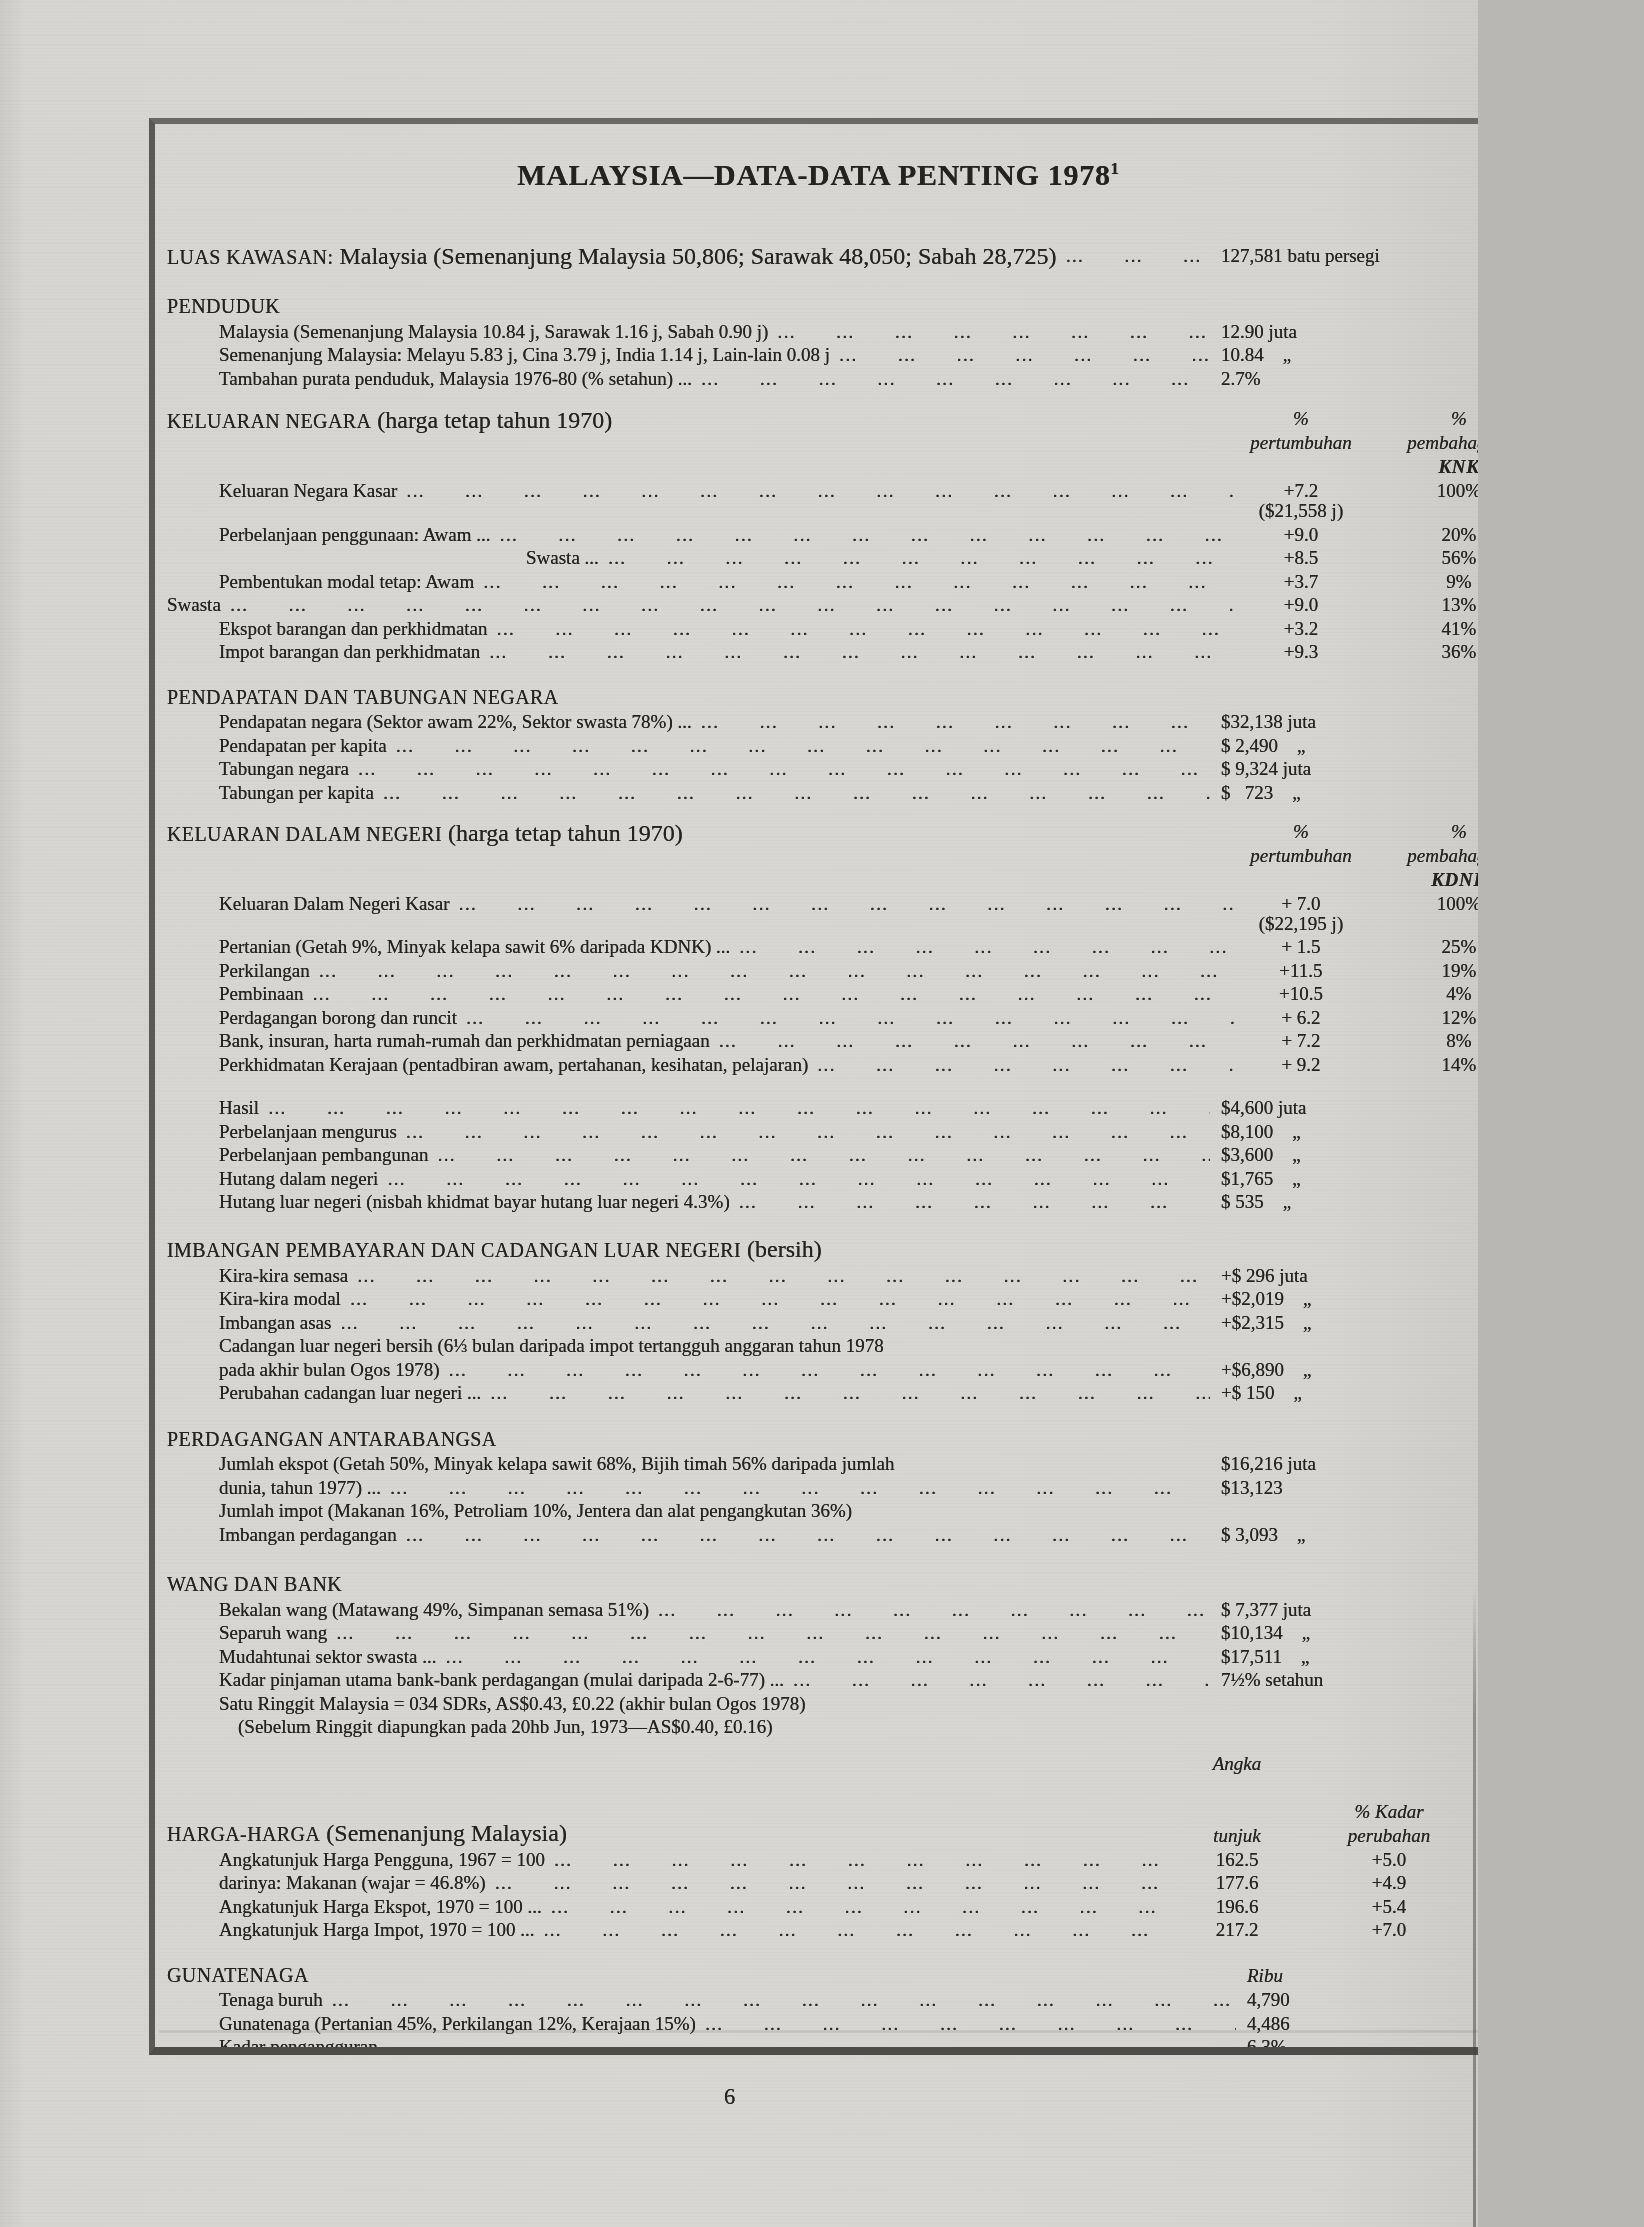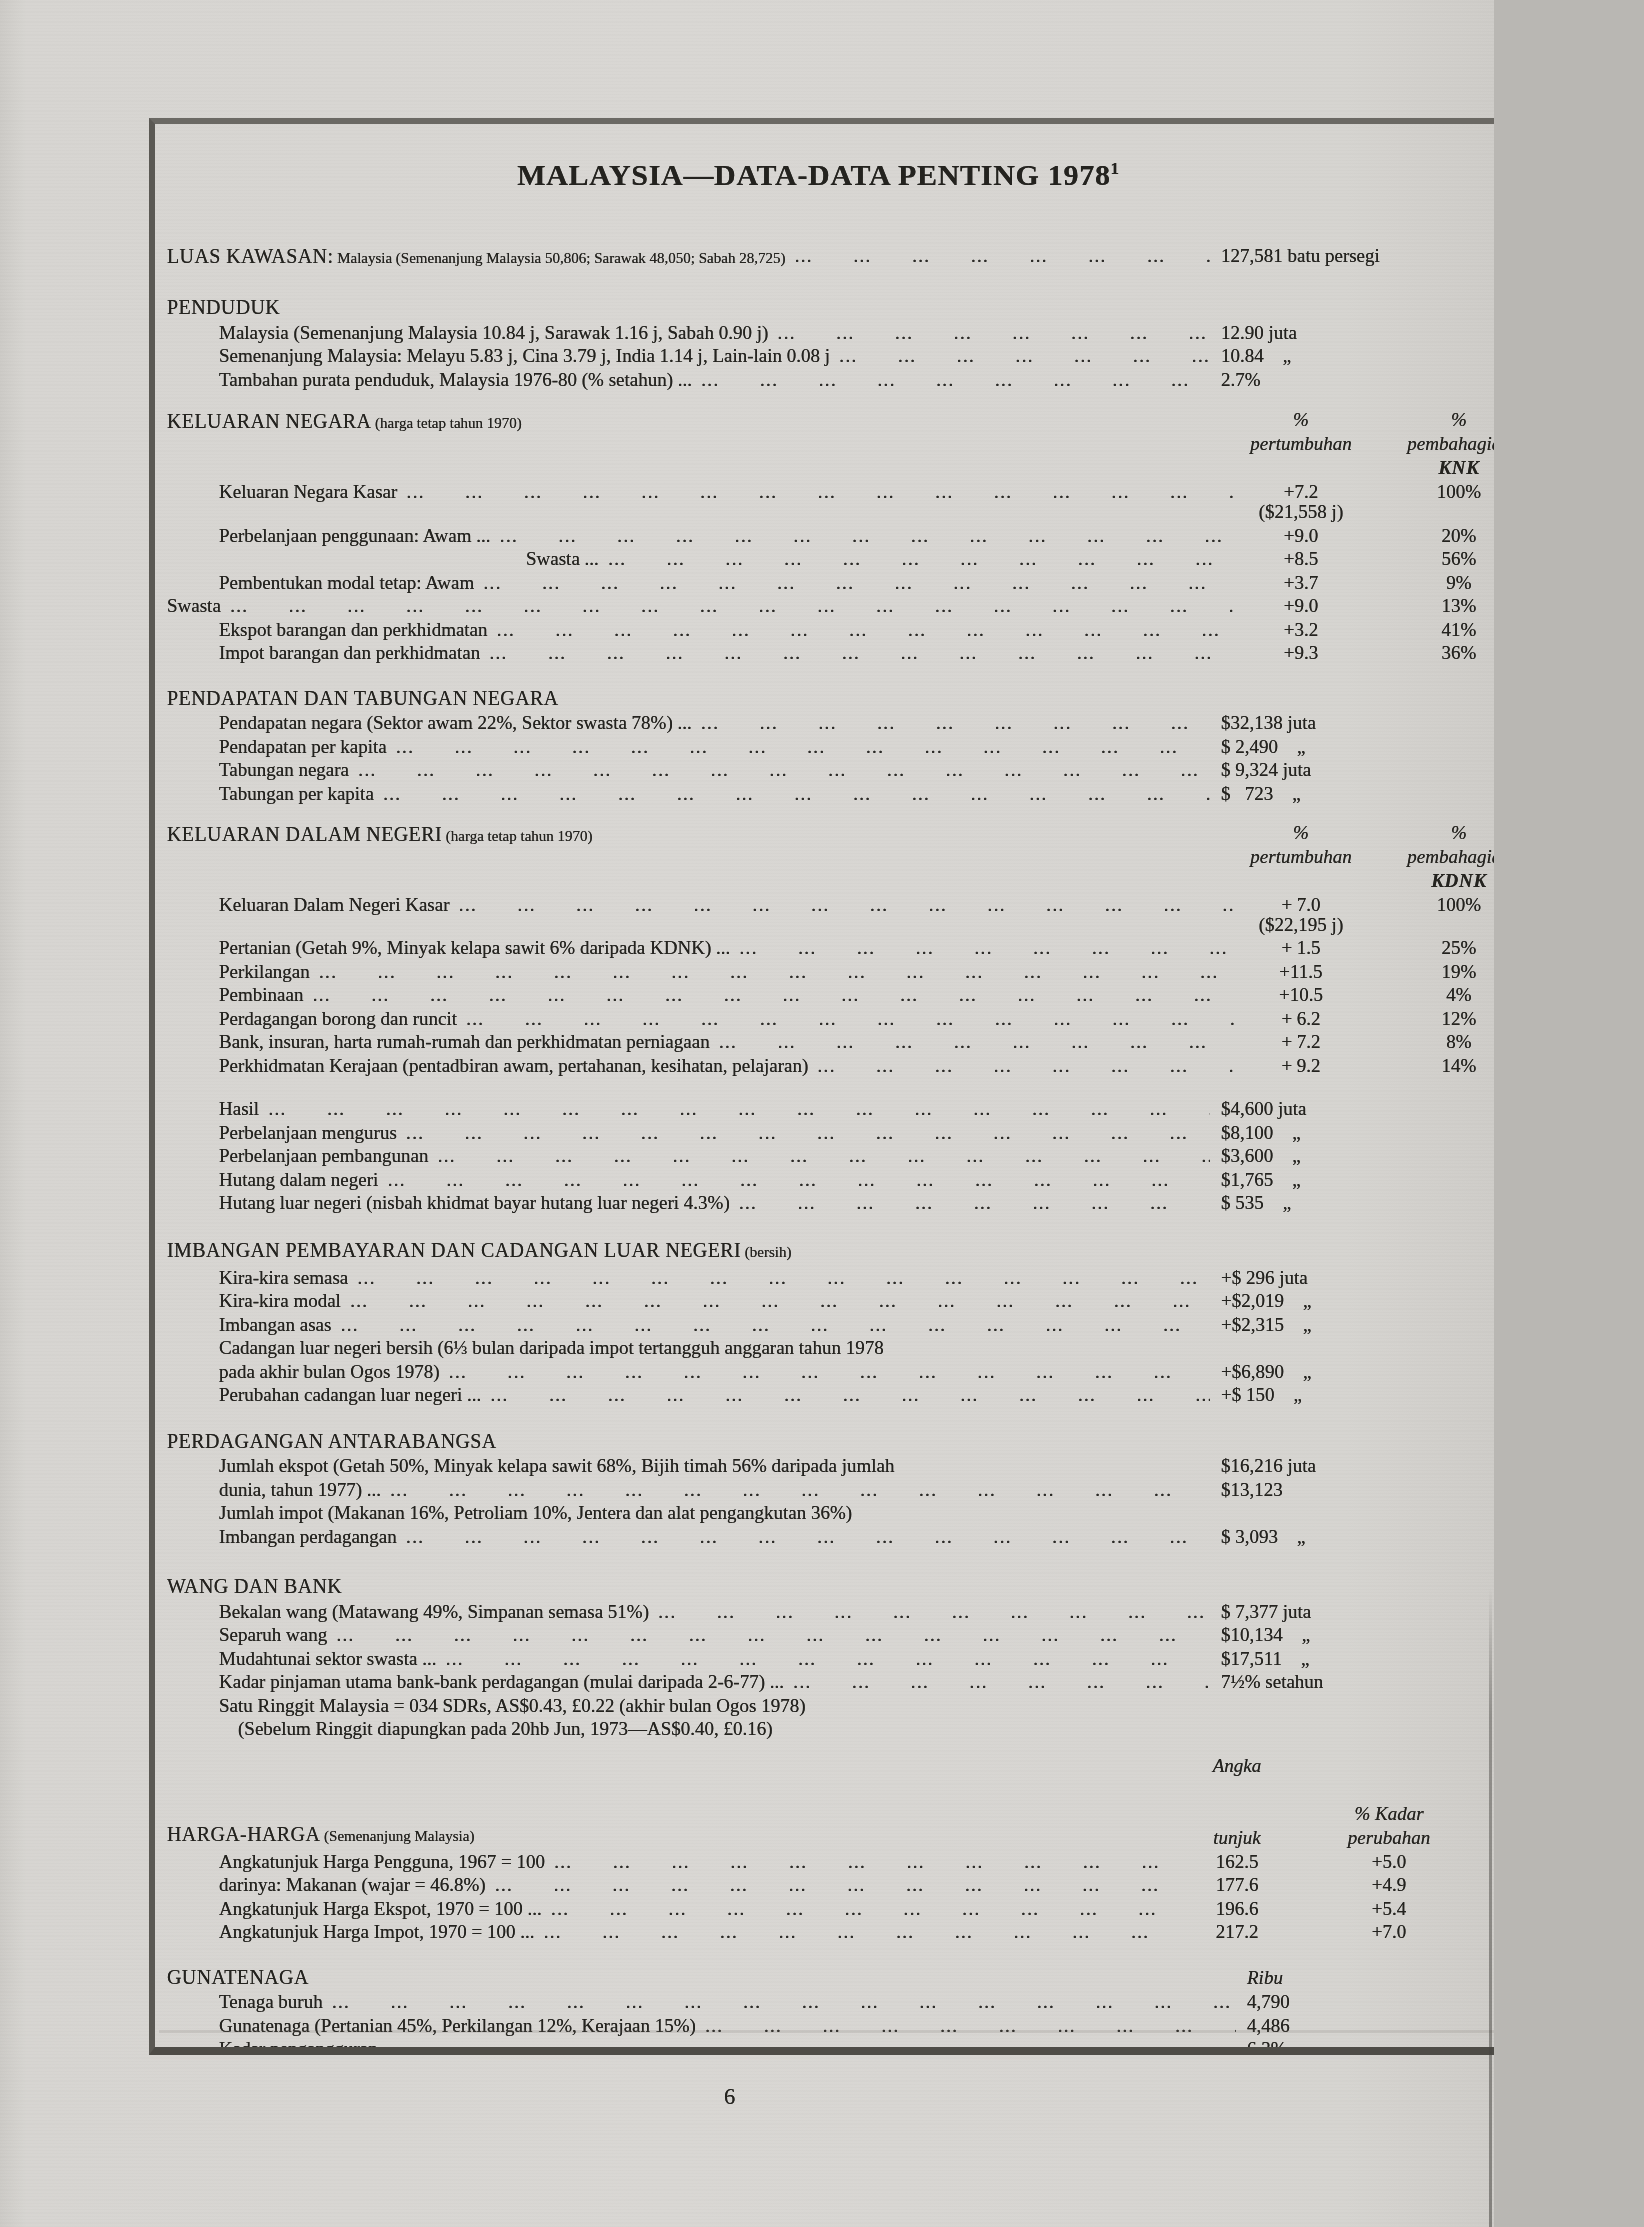--- a/index.html
+++ b/index.html
@@ -3,21 +3,20 @@
 <meta charset="utf-8">
 <style>
   html,body{margin:0;padding:0;background:#b9b7b3;}
   .page{
     position:relative; width:1478px; height:2227px; overflow:hidden;
     background:
       repeating-linear-gradient(0deg, rgba(0,0,0,0.013) 0 1.3px, rgba(255,255,255,0.01) 1.3px 3.3px),
       linear-gradient(90deg, #cccac6 0, #d7d5d1 26.4px, #d9d7d3 45%, #d6d4d0 90%, #ceccc8 100%);
     font-family:"Liberation Serif","DejaVu Serif",serif;
     color:#24231f;
-    padding-left:16px;
   }
   .frame{
     position:absolute; left:149px; top:118px; width:1392px; height:1937px;
     box-sizing:border-box;
     border-style:solid;
     border-color:#6b6964 #615f5a #4e4c47 #5b5954;
     border-width:6px 6px 8.6px 6.6px;
     overflow:hidden;
   }
   .content{
@@ -32,21 +31,21 @@
     font-size:30px; font-weight:bold; letter-spacing:0.7px; line-height:38px;
   }
   h1 sup{font-size:17px;}
   .section{margin-top:20px;}
   .head-row{display:flex; align-items:flex-start; line-height:26.4px;}
   .head-row.hb{align-items:flex-end;}
   h2{
     margin:0; font-size:20px; font-weight:normal; letter-spacing:0.4px;
     white-space:nowrap; display:inline;
   }
-  .inlinebody,.note{font-size:15px; letter-spacing:0; white-space:nowrap;text-align:right;}
+  .inlinebody,.note{font-size:24px; letter-spacing:0; white-space:nowrap;text-align:right;}
   .row{display:flex; align-items:baseline; line-height:23.5px; white-space:nowrap;}
   .row.tight{margin-top:-2.6px; line-height:22.5px;align-items:flex-end;}
   .label{white-space:pre;}
   .ind-1{margin-left:52px;}
   .ind-2{margin-left:71px;}
   .ind-sub{margin-left:359px;}
   .ind-sub2{}
   .hfill{flex:1;}
   .leader{
     flex:1; overflow:hidden; white-space:nowrap;

